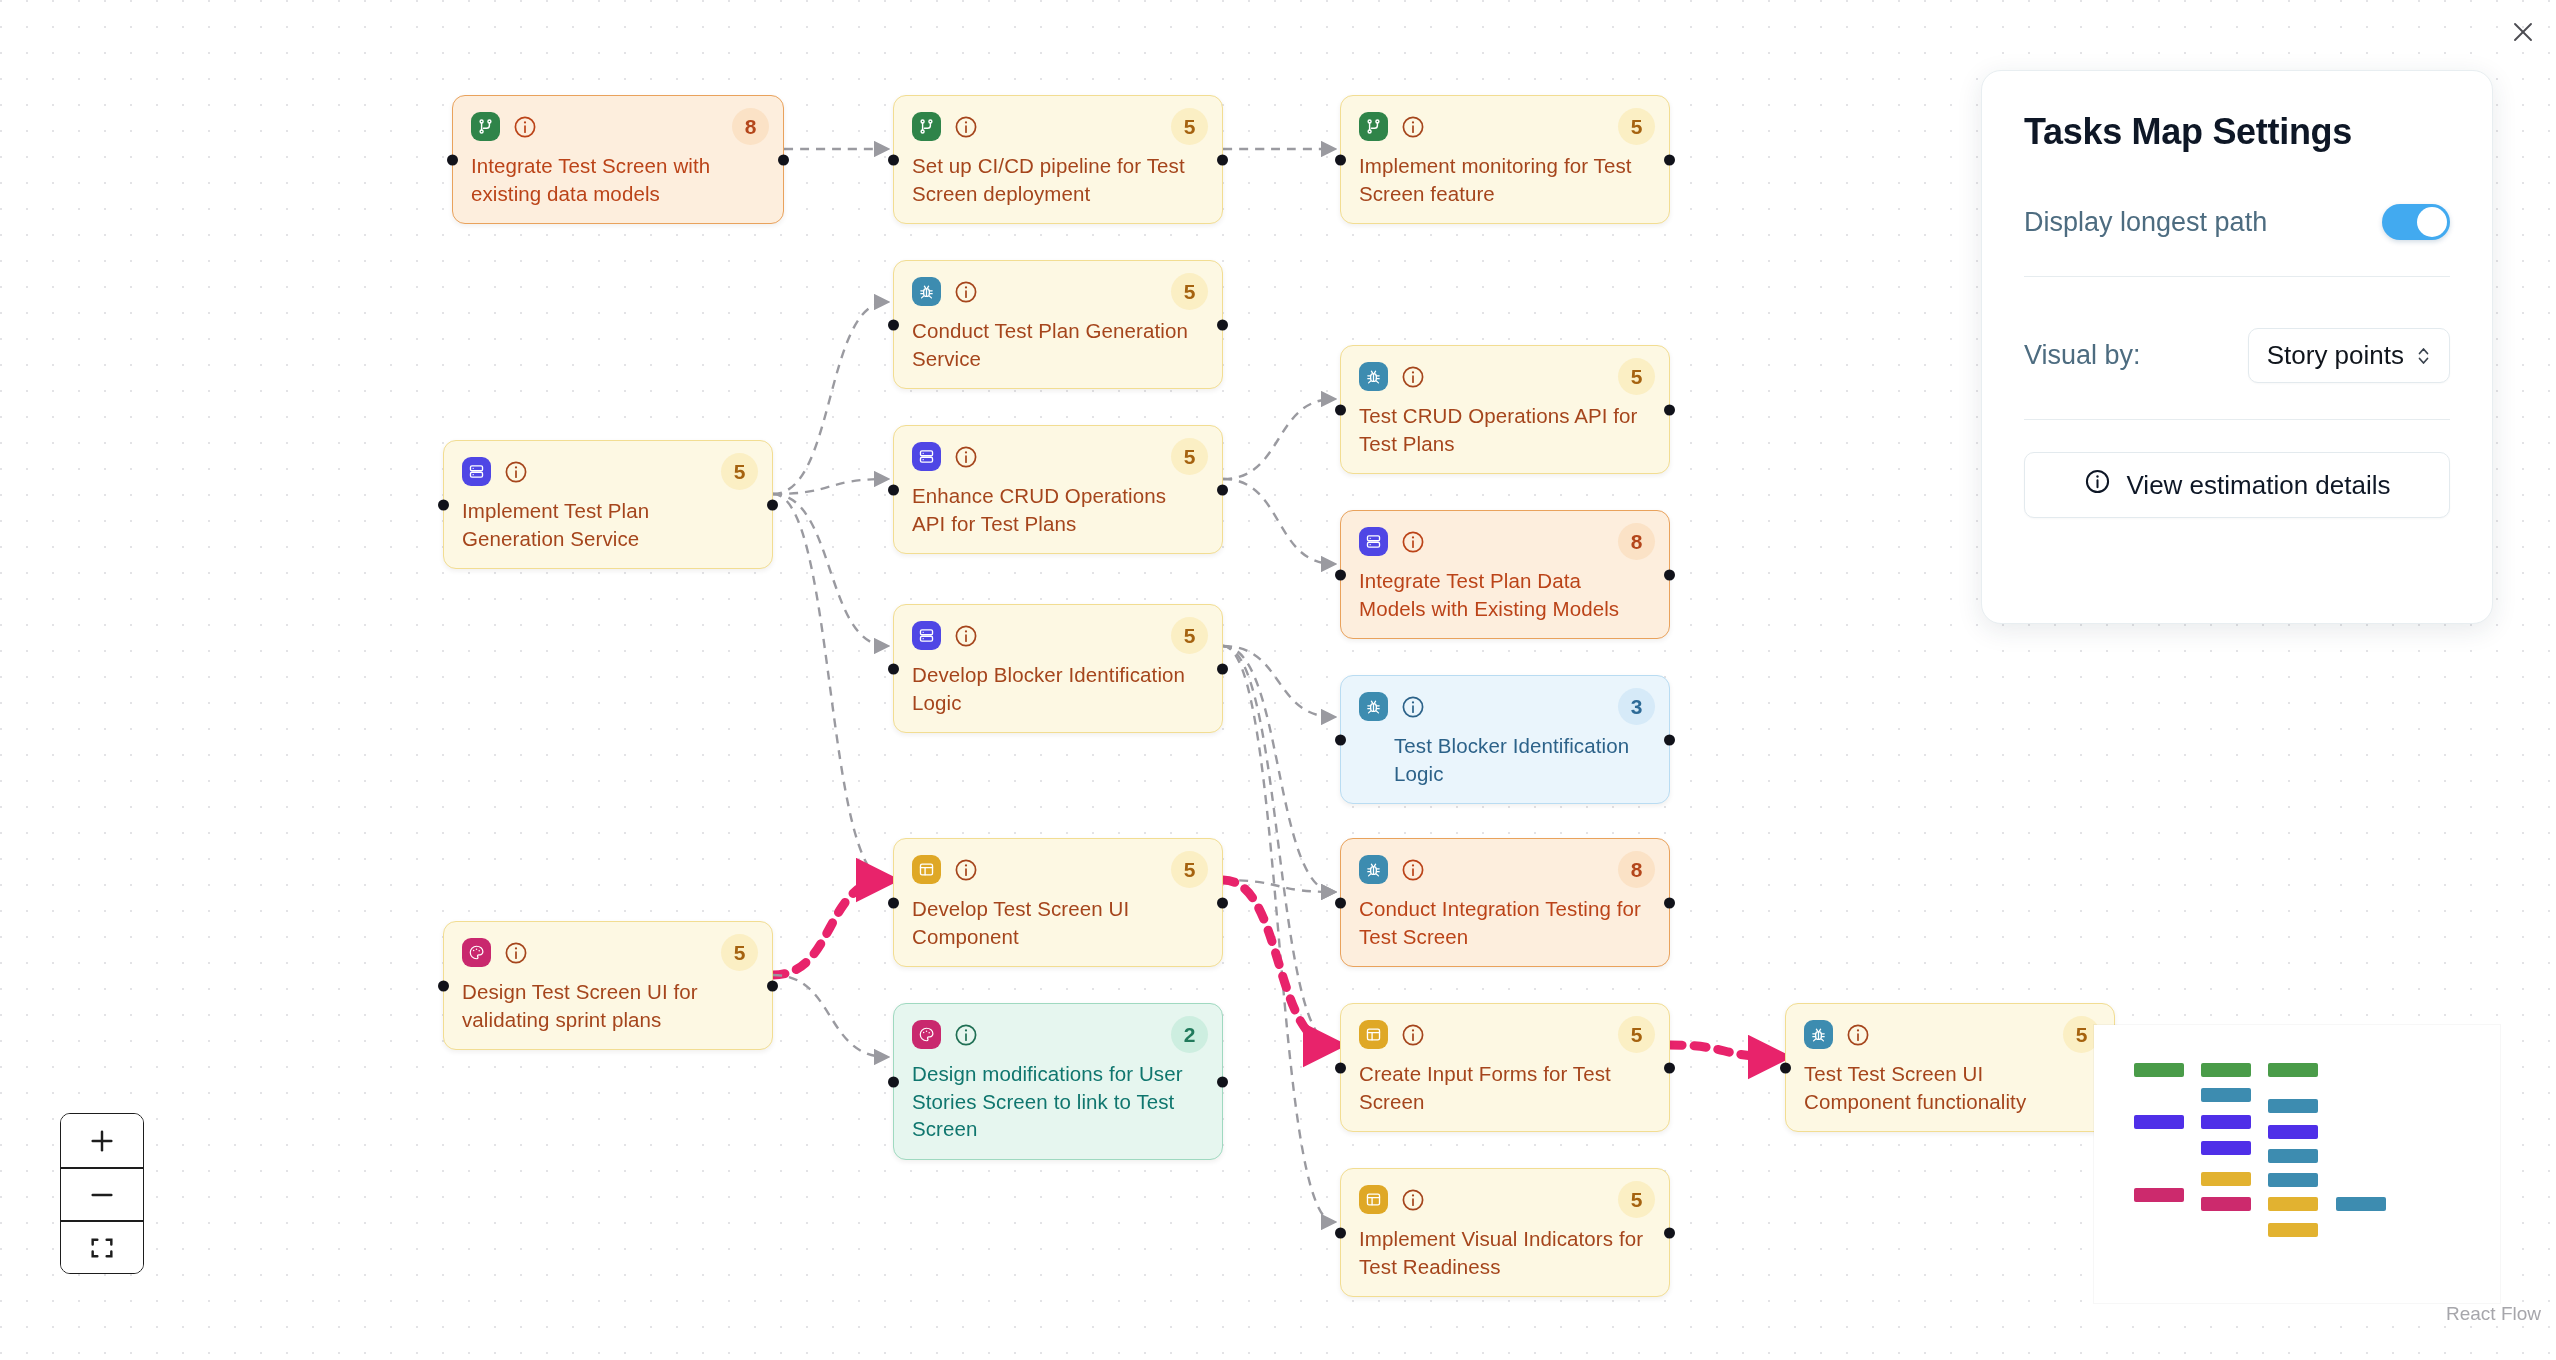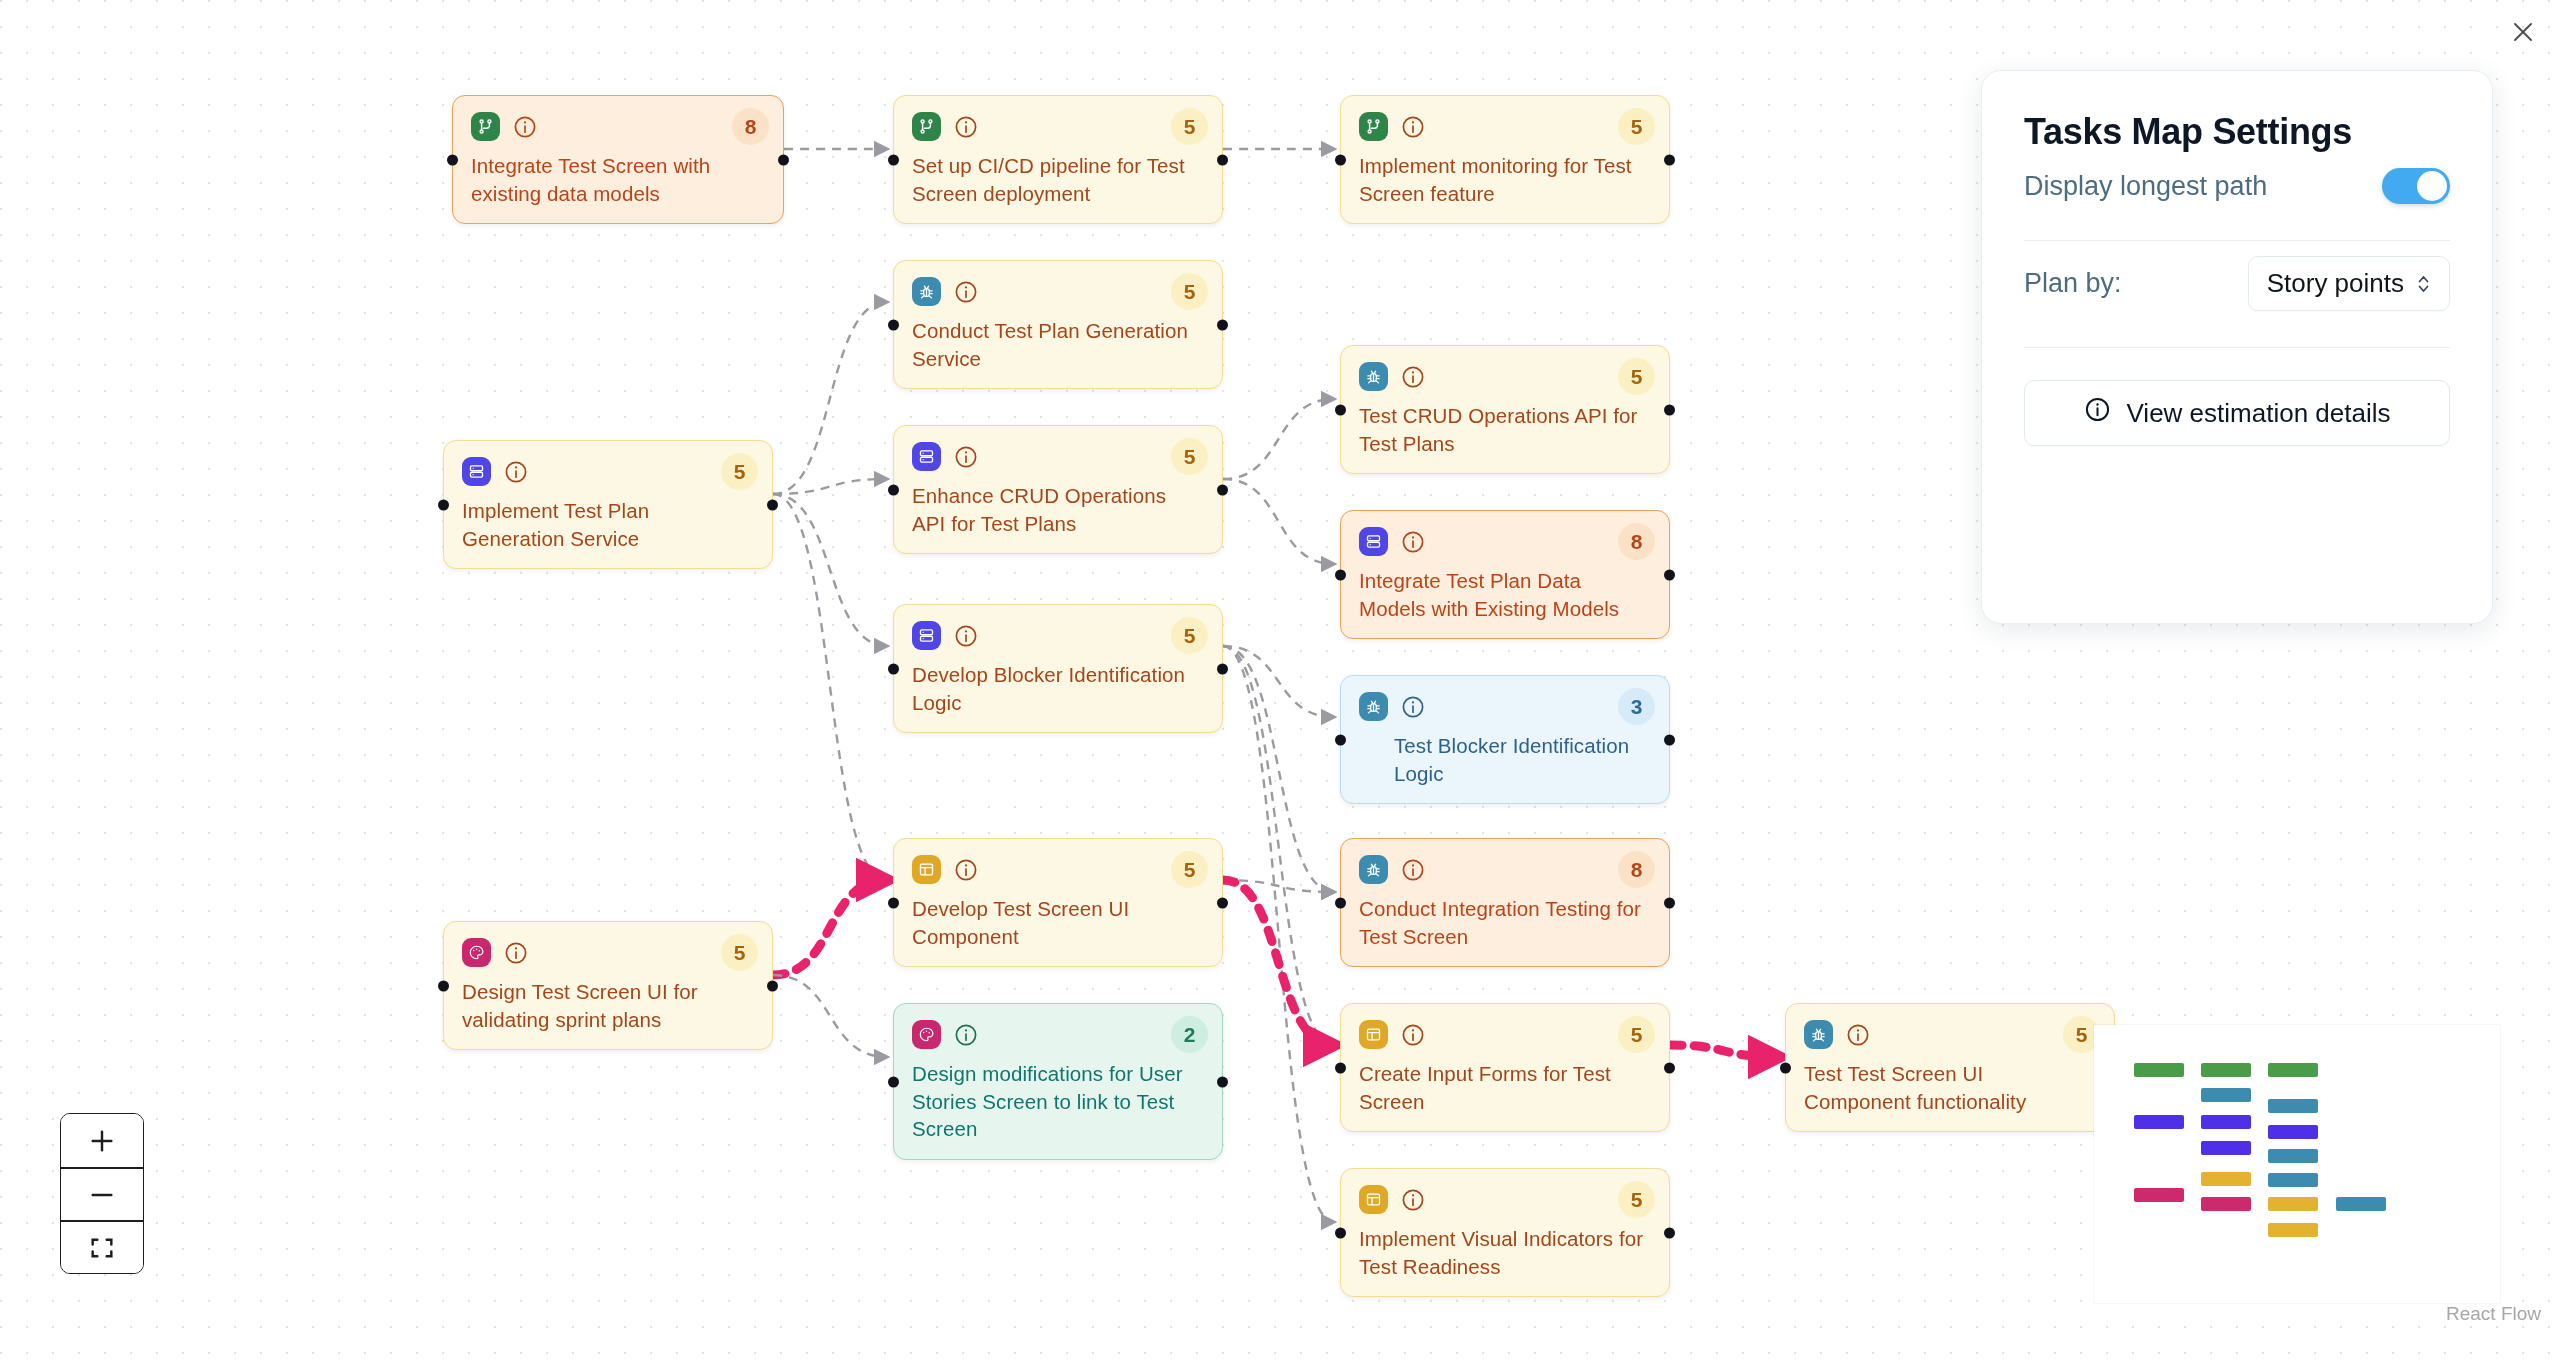--- a/index.html
+++ b/index.html
@@ -103,21 +103,21 @@
   }
   #settings h2 {
     margin: 0 0 0 0;
     font-size: 36px;
     font-weight: 700;
     color: #0e1726;
     letter-spacing: -.3px;
   }
   .set-row {
     display: flex; align-items: center; justify-content: space-between;
-    margin-top: 15px;
+    margin-top: 51px;
   }
   .set-label { font-size: 27px; color: #4d6c80; }
   .toggle {
     width: 68px; height: 36px; border-radius: 18px;
     background: #42aaf0; position: relative; cursor: pointer;
     box-shadow: 0 2px 5px rgba(0,60,110,.18);
   }
   .toggle .knob {
     position: absolute; top: 3px; right: 3px;
     width: 30px; height: 30px; border-radius: 50%;
@@ -653,21 +653,21 @@
     <div class="set-row">
       <span class="set-label">Display longest path</span>
       <div class="toggle">
         <div class="knob"></div>
       </div>
     </div>
 
     <div class="divider"></div>
 
     <div class="set-row">
-      <span class="set-label">Plan by:</span>
+      <span class="set-label">Visual by:</span>
       <div class="select">
         <span>Story points</span>
         <span class="caret">
           <svg width="15" height="24" viewBox="0 0 15 24" fill="none" stroke="#39424d" stroke-width="1.7" stroke-linecap="round" stroke-linejoin="round">
             <path d="M3.5 9.5 L7.5 5 L11.5 9.5"></path>
             <path d="M3.5 14.5 L7.5 19 L11.5 14.5"></path>
           </svg>
         </span>
       </div>
     </div>

